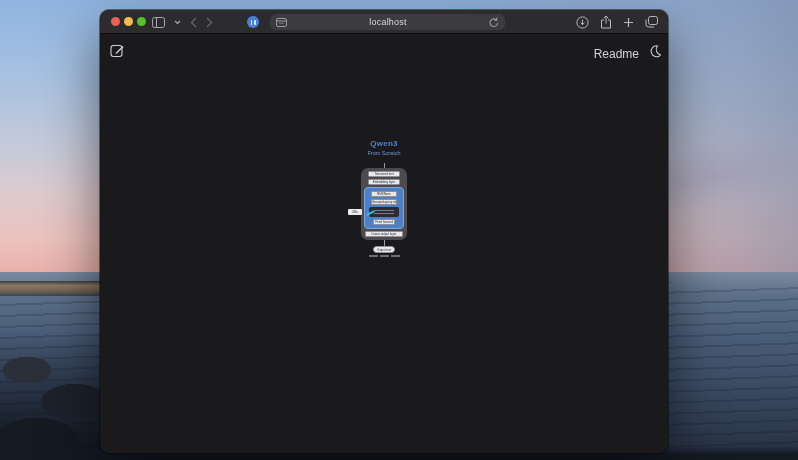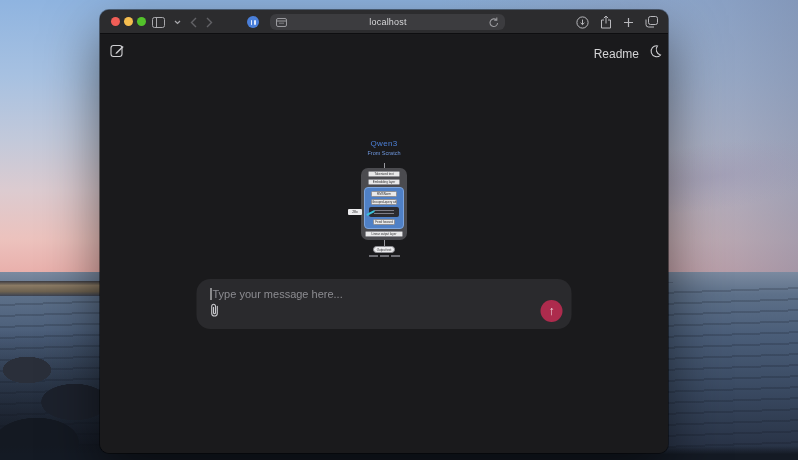--- a/index.html
+++ b/index.html
@@ -55,21 +55,21 @@
   .tb-right { position:absolute; right:10px; top:0; height:24px; display:flex; align-items:center; gap:11px; color:#b9b9bd; }
 
   
   .content { position:absolute; left:0; top:25px; right:0; bottom:0; background:#1a1a1c; }
   .compose-btn { position:absolute; left:10px; top:8px; color:#cfcfd2; cursor:pointer; }
   .readme-link { position:absolute; right:29px; top:12px; font-size:12px; color:#d4d4d6; cursor:pointer; }
   .theme-btn { position:absolute; right:6px; top:9px; color:#cfcfd2; cursor:pointer; }
 
   
   .hero { position:absolute; left:50%; top:104px; transform:translateX(-50%); width:140px; text-align:center; }
-  .hero-title { font-size:8px; font-weight:normal; color:#4c80d8; letter-spacing:.3px; }
+  .hero-title { font-size:8px; font-weight:bold; color:#4c80d8; letter-spacing:.3px; }
   .hero-sub { font-size:5.5px; color:#6f97dd; margin-top:2px; }
   .arch-wrap { position:relative; margin-top:7px; display:flex; flex-direction:column; align-items:center; }
   .vline { width:1px; background:#9a9aa0; }
   .arch { position:relative; width:46px; background:#4b4b4f; border-radius:7px; padding:3px 3px;
     display:flex; flex-direction:column; align-items:center; gap:2px; }
   .wbox { background:#e9e9ea; color:#2c2c2e; border:0.5px solid #8f8f94; border-radius:1.5px;
     font-size:3px; line-height:5px; height:6px; overflow:hidden; white-space:nowrap; text-align:center; }
   .w30 { width:32px; } .w26 { width:26px; } .w22 { width:22px; } .w38 { width:38px; }
   .blue-panel { position:relative; width:40px; background:#4f80c6; border:0.5px solid #7ca4dd; border-radius:4px;
     padding:3px 0; display:flex; flex-direction:column; align-items:center; gap:2px; }
@@ -240,27 +240,15 @@
         <div class="vline" style="height:6px"></div>
         <div class="capsule">Output text</div>
         <div class="caption">
             <i></i>
             <i></i>
             <i></i>
           </div>
       </div>
     </div>
 
-    <div class="composer">
-      <div class="composer-row">
-        <span class="caret"></span>
-        <span class="ph-text">Type your message here...</span>
-      </div>
-      <span class="attach-btn">
-        <svg width="12" height="14" viewBox="0 0 12 14">
-            <path d="M8.8 3.2v7a2.8 2.8 0 0 1-5.6 0v-7a1.9 1.9 0 1 1 3.8 0v6.6a1 1 0 0 1-2 0V4.2" fill="none" stroke="currentColor" stroke-width="1.1" stroke-linecap="round"></path>
-          </svg>
-      </span>
-      <span class="send-btn">↑</span>
-    </div>
 
   </div>
 </div>
 
 </body></html>

